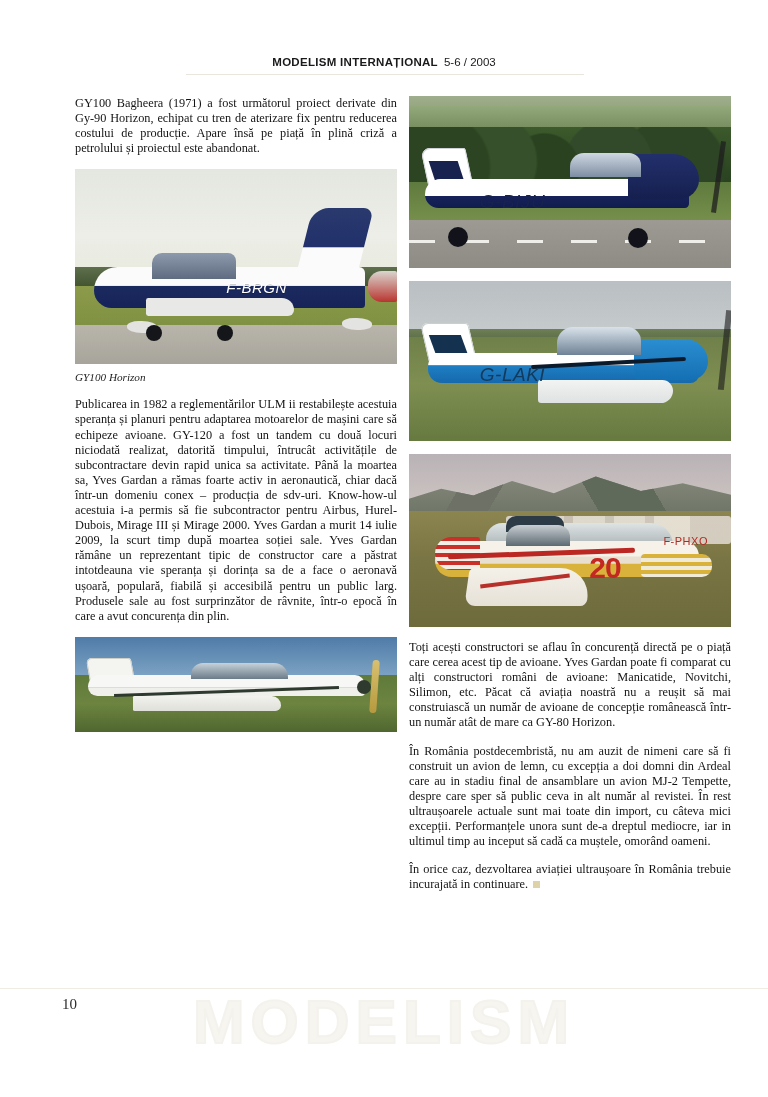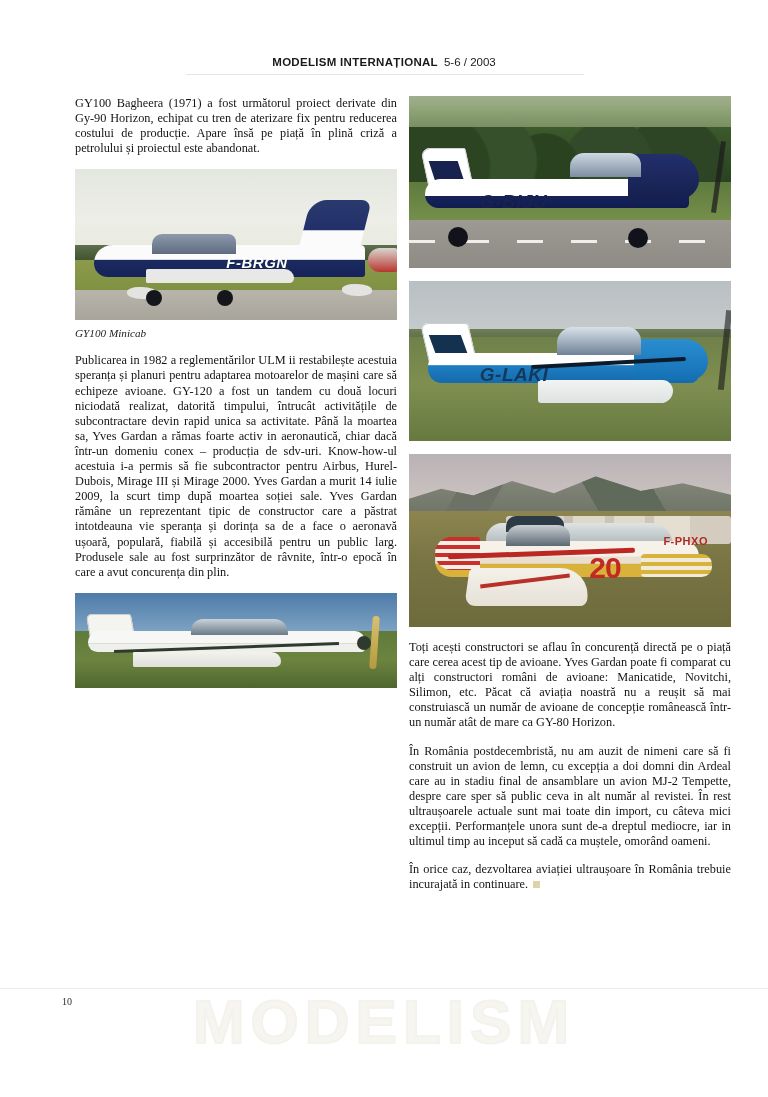--- a/index.html
+++ b/index.html
@@ -107,28 +107,28 @@
     width: 100%;
     overflow: hidden;
     background: #6b7a63;
     margin: 0 0 0 0;
     border: 0;
   }
   .photo .scene { position: absolute; left:0; top:0; right:0; bottom:0; }
   .photo .plane-reg {
     position: absolute;
     font-family: "Liberation Sans", sans-serif;
-    font-weight: bold;
+    font-weight: normal;
     font-style: italic;
     letter-spacing: 0.5px;
     white-space: nowrap;
   }
 
   
-  #photo-fbrgn { height: 151px; margin-bottom: 0; }
+  #photo-fbrgn { height: 195px; margin-bottom: 0; }
   #photo-fbrgn .sky {
     position:absolute; left:0; top:0; width:100%; height:58%;
     background: linear-gradient(#e4e7e0, #eceee7 60%, #e8eade);
   }
   #photo-fbrgn .treeline {
     position:absolute; left:0; top:50%; width:100%; height:11%;
     background: linear-gradient(#5d6f4c, #41522f);
   }
   #photo-fbrgn .grass {
     position:absolute; left:0; top:60%; width:100%; height:22%;
@@ -415,21 +415,21 @@
   }
 
   
   .footer-rule {
     position:absolute; left:0; top:988px; width:768px; height:1px;
     background:#efece3;
   }
   .page-number {
     position:absolute; left:62px; top:996px;
     font-family: "Liberation Serif", serif;
-    font-size: 10px; color:#2b2b2b;
+    font-size: 15px; color:#2b2b2b;
   }
   .watermark {
     position:absolute; left:0; top:986px; width:768px;
     text-align:center;
     font-family: "Liberation Sans", sans-serif;
     font-weight: bold;
     font-size: 62px;
     letter-spacing: 6px;
     color: transparent;
     -webkit-text-stroke: 2px #f4f2ec;
@@ -463,21 +463,21 @@
         <div class="wing"></div>
         <div class="nose-other"></div>
         <div class="spat" style="left:16%; top:78%;"></div>
         <div class="wheel" style="left:22%; top:80%;"></div>
         <div class="wheel" style="left:44%; top:80%;"></div>
         <div class="spat" style="left:83%; top:76%;"></div>
       </div>
       <span class="plane-reg">F-BRGN</span>
     </div>
 
-    <div class="caption">GY100 Minicab</div>
+    <div class="caption">GY100 Horizon</div>
 
     <p class="body-text">Publicarea in 1982 a reglementărilor ULM ii restabilește acestuia speranța și planuri pentru adaptarea motoarelor de mașini care să echipeze avioane. GY-120 a fost un tandem cu două locuri niciodată realizat, datorită timpului, întrucât activitățile de subcontractare devin rapid unica sa activitate. Până la moartea sa, Yves Gardan a rămas foarte activ in aeronautică, chiar dacă într-un domeniu conex – producția de sdv-uri. Know-how-ul acestuia i-a permis să fie subcontractor pentru Airbus, Hurel-Dubois, Mirage III și Mirage 2000. Yves Gardan a murit 14 iulie 2009, la scurt timp după moartea soției sale. Yves Gardan rămâne un reprezentant tipic de constructor care a păstrat intotdeauna vie speranța și dorința sa de a face o aeronavă ușoară, populară, fiabilă și accesibilă pentru un public larg. Produsele sale au fost surprinzător de râvnite, într-o epocă în care a avut concurența din plin.</p>
 
     <div class="photo" id="photo-cavalier">
       <div class="scene">
         <div class="sky"></div>
         <div class="grass"></div>
         <div class="tail"></div>
         <div class="fuselage"></div>
         <div class="darkline"></div>

